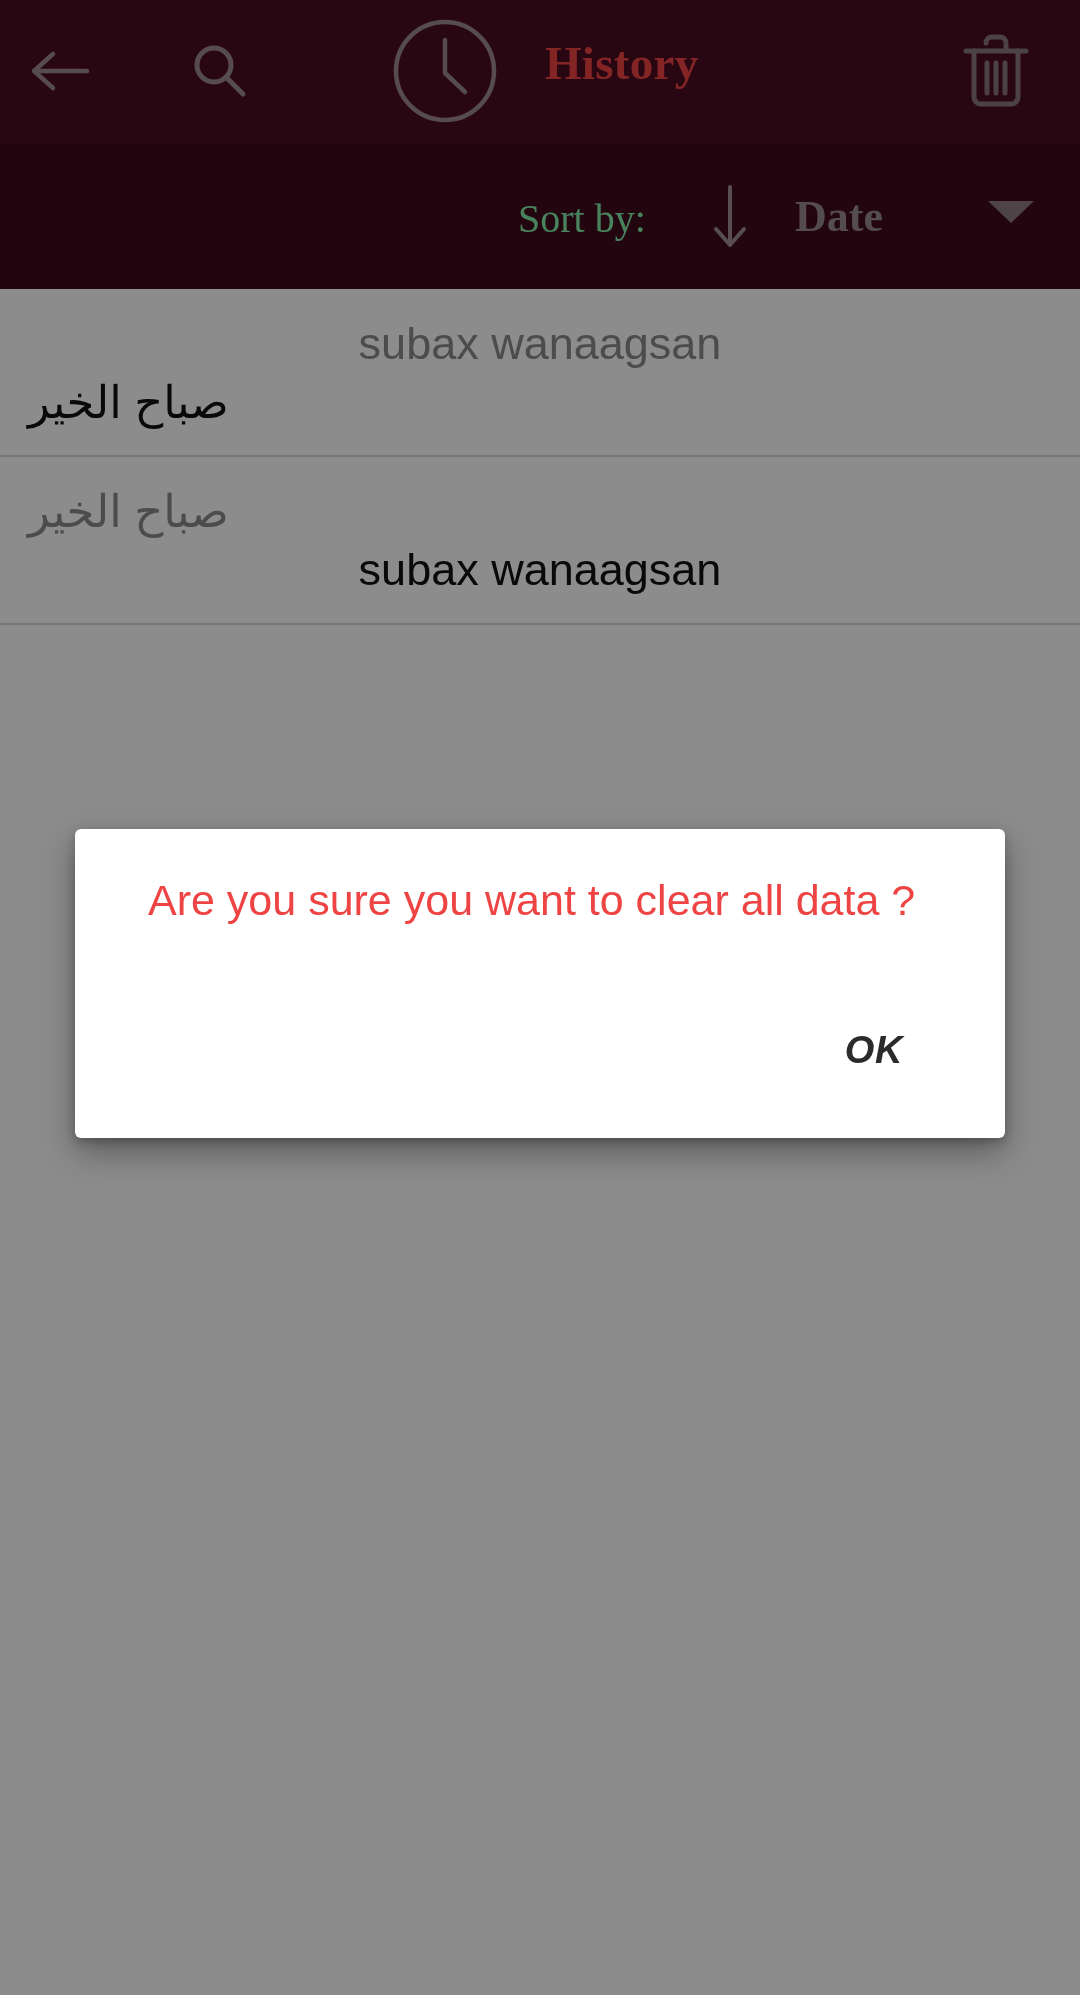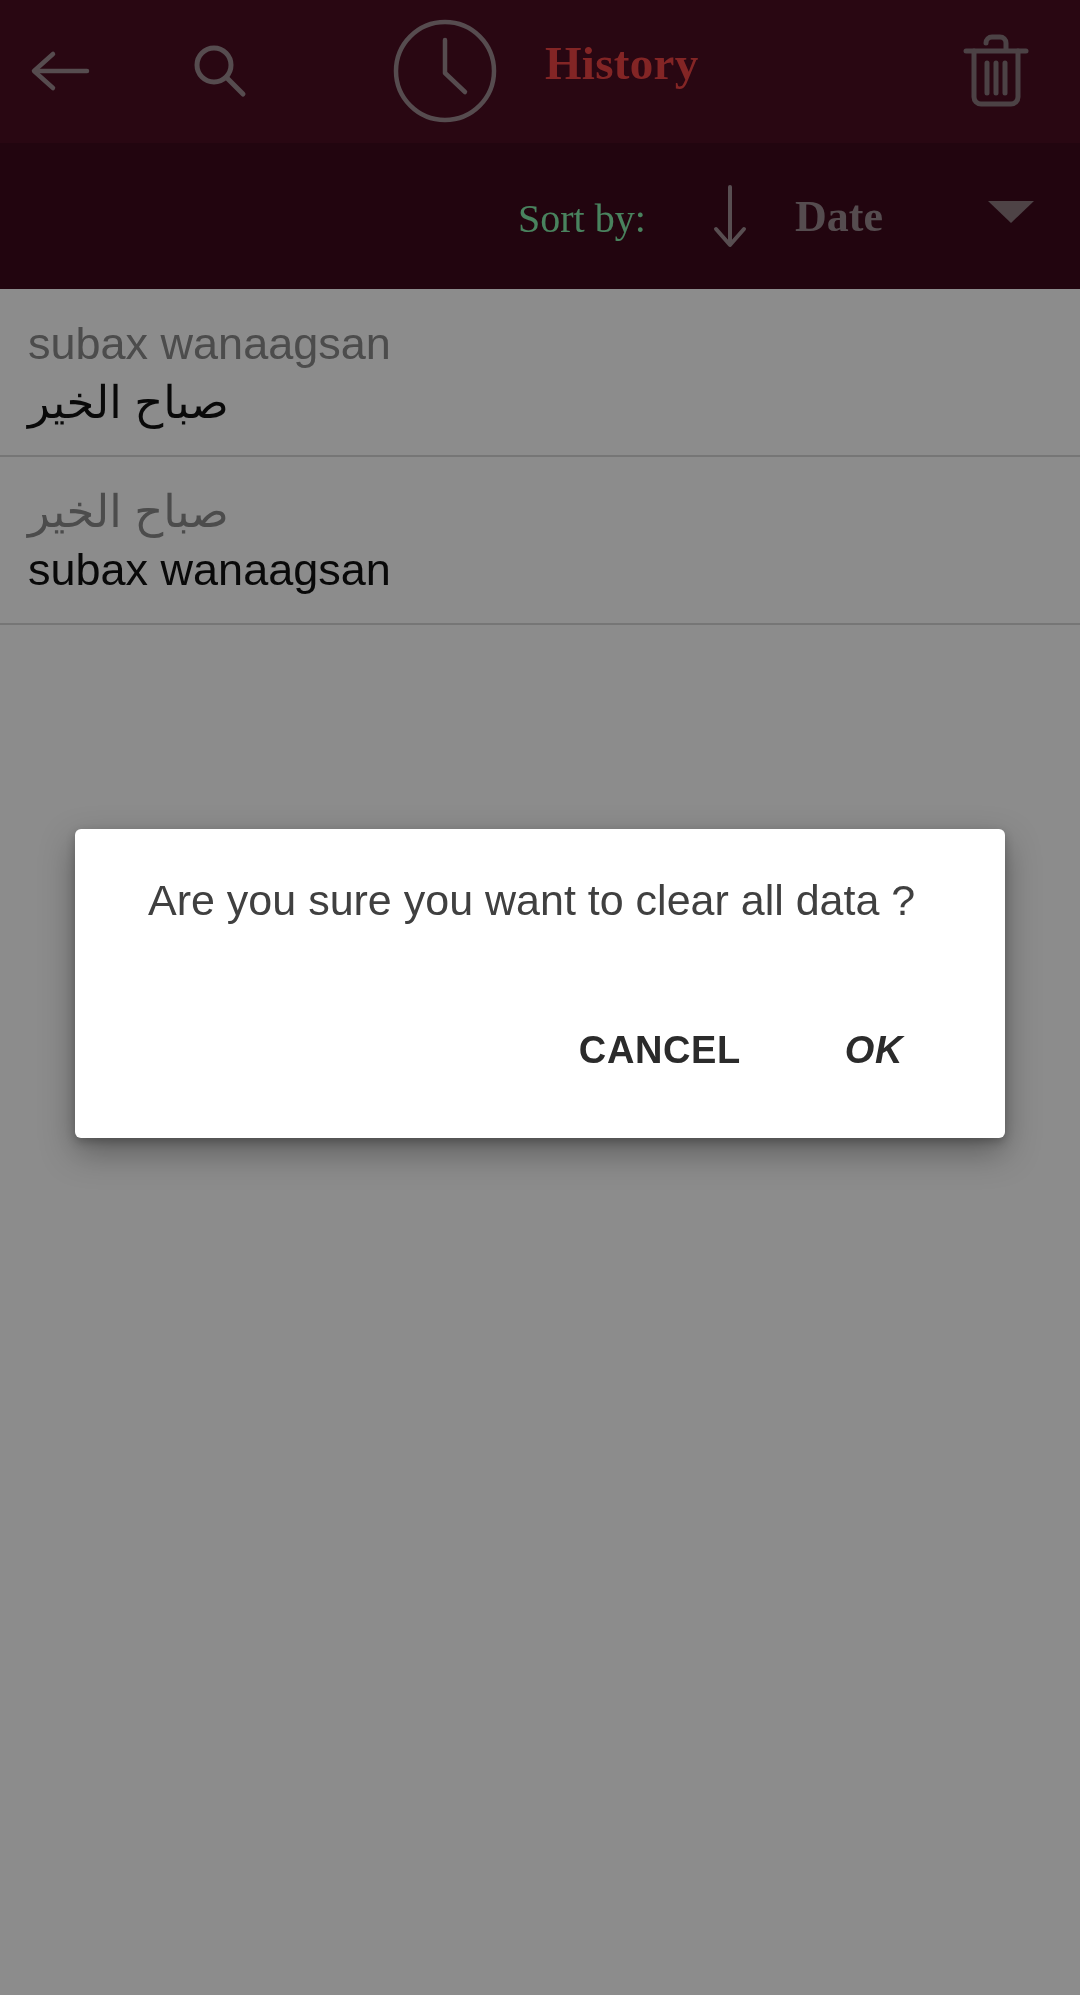--- a/index.html
+++ b/index.html
@@ -138,21 +138,21 @@
     white-space: nowrap;
   }
   .item-translation {
     font-size: 45px;
     color: #111111;
     line-height: 1.34;
     padding-bottom: 22px;
     white-space: nowrap;
   }
   .rtl { direction: rtl; text-align: left; }
-  .ltr { direction: ltr; text-align: left; }
+  .ltr { direction: ltr; text-align: center; }
 
   
   .scrim {
     position: absolute;
     inset: 0;
     background: rgba(0,0,0,0.45);
   }
 
   
   .dialog {
@@ -166,21 +166,21 @@
     padding: 0;
   }
   .dialog-title {
     font-size: 49px;
     color: #1b1b1b;
     padding: 58px 0 0 73px;
     line-height: 1.1;
   }
   .dialog-message {
     font-size: 43px;
-    color: #404040;
+    color: #ef4444;
     padding: 44px 60px 0 73px;
     line-height: 1.3;
   }
   .dialog-actions {
     display: flex;
     justify-content: flex-end;
     align-items: center;
     padding: 86px 54px 52px 0;
     gap: 0;
   }
@@ -267,16 +267,15 @@
     </div>
 
   </div>
 </div>
 
 <div class="scrim"></div>
 
 <div class="dialog">
   <div class="dialog-message">Are you sure you want to clear all data ?</div>
   <div class="dialog-actions">
-    <button class="dialog-btn btn-cancel">CANCEL</button>
     <button class="dialog-btn btn-ok">OK</button>
   </div>
 </div>
 
 </body></html>

